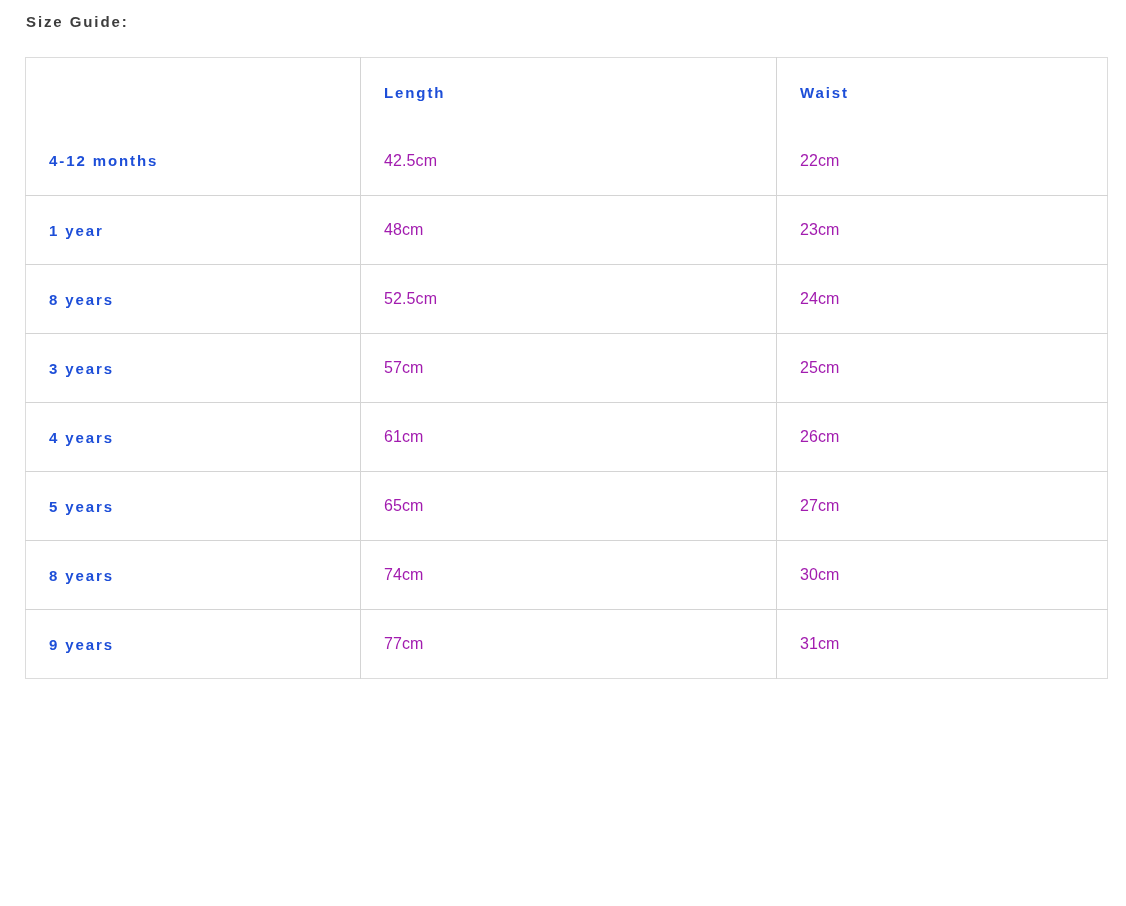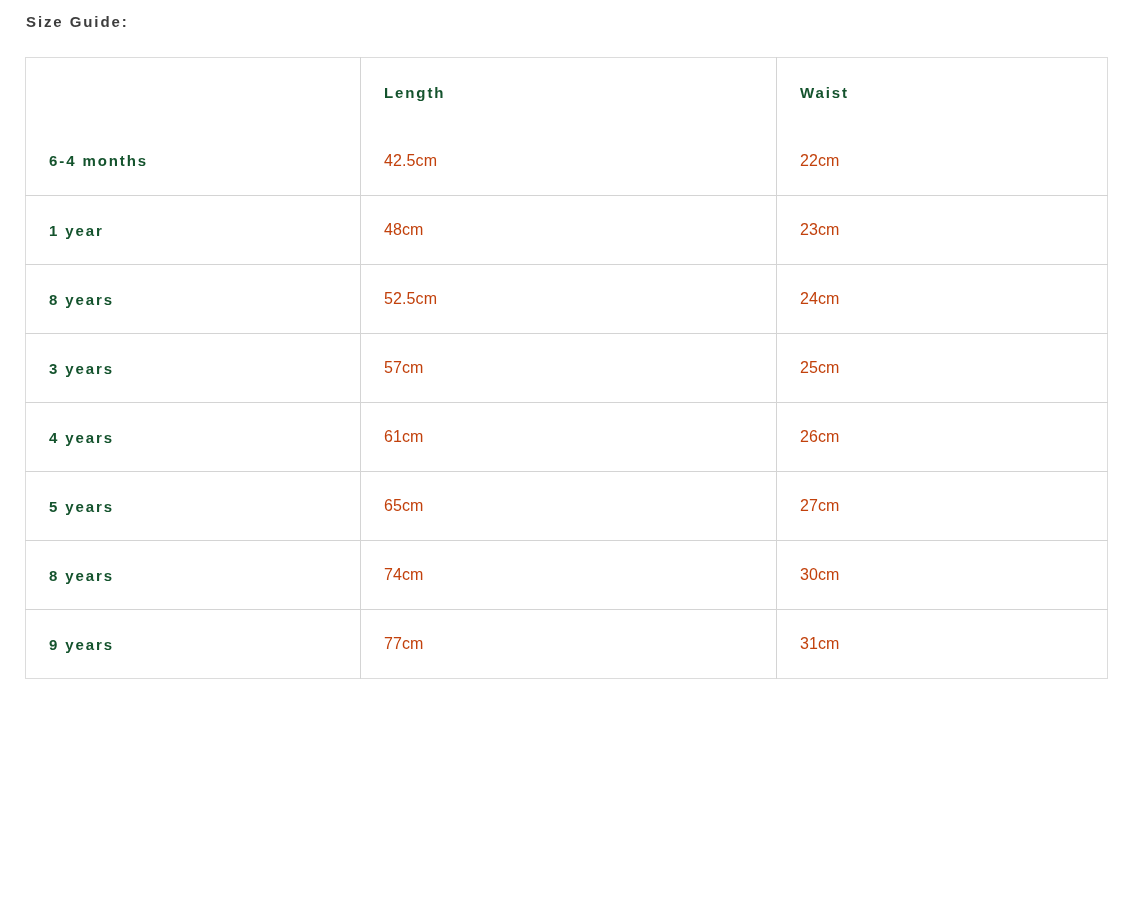--- a/index.html
+++ b/index.html
@@ -67,32 +67,32 @@
   .size-table tr:last-child th,
   .size-table tr:last-child td {
     border-bottom: none;
   }
 
   
   .head-cell,
   .age-cell {
     font-size: 15px;
     font-weight: bold;
-    color: #14532d;
+    color: #1d4ed8;
     letter-spacing: 1.9px;
   }
 
   .head-cell.empty-head {
     letter-spacing: normal;
   }
 
   .measure-cell {
     font-size: 16px;
     font-weight: normal;
-    color: #c2410c;
+    color: #a21caf;
     letter-spacing: 0.1px;
     margin-left: 38px;
   }
 </style>
 </head>
 <body>
 
 <div class="page">
 
   <div class="page-title">Size Guide:</div>
@@ -105,21 +105,21 @@
     </colgroup>
     <thead>
       <tr>
         <th class="head-cell empty-head"></th>
         <th class="head-cell">Length</th>
         <th class="head-cell">Waist</th>
       </tr>
     </thead>
     <tbody id="table-body">
         <tr>
-          <td class="age-cell">6-4 months</td>
+          <td class="age-cell">4-12 months</td>
           <td class="measure-cell">42.5cm</td>
           <td class="measure-cell">22cm</td>
         </tr>
         <tr>
           <td class="age-cell">1 year</td>
           <td class="measure-cell">48cm</td>
           <td class="measure-cell">23cm</td>
         </tr>
         <tr>
           <td class="age-cell">8 years</td>

